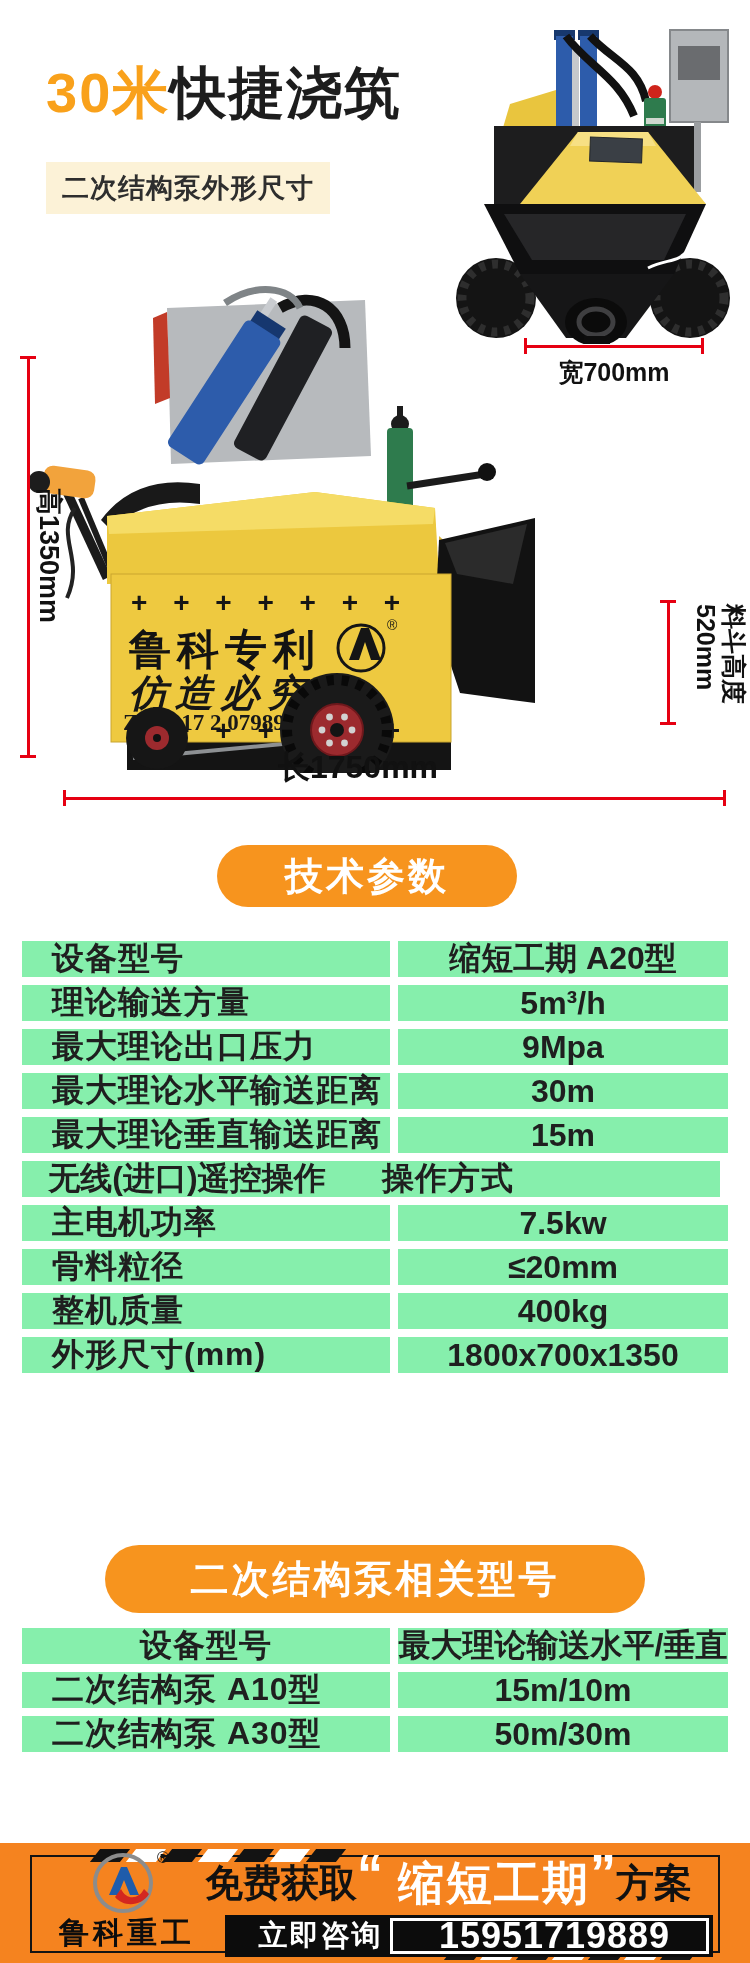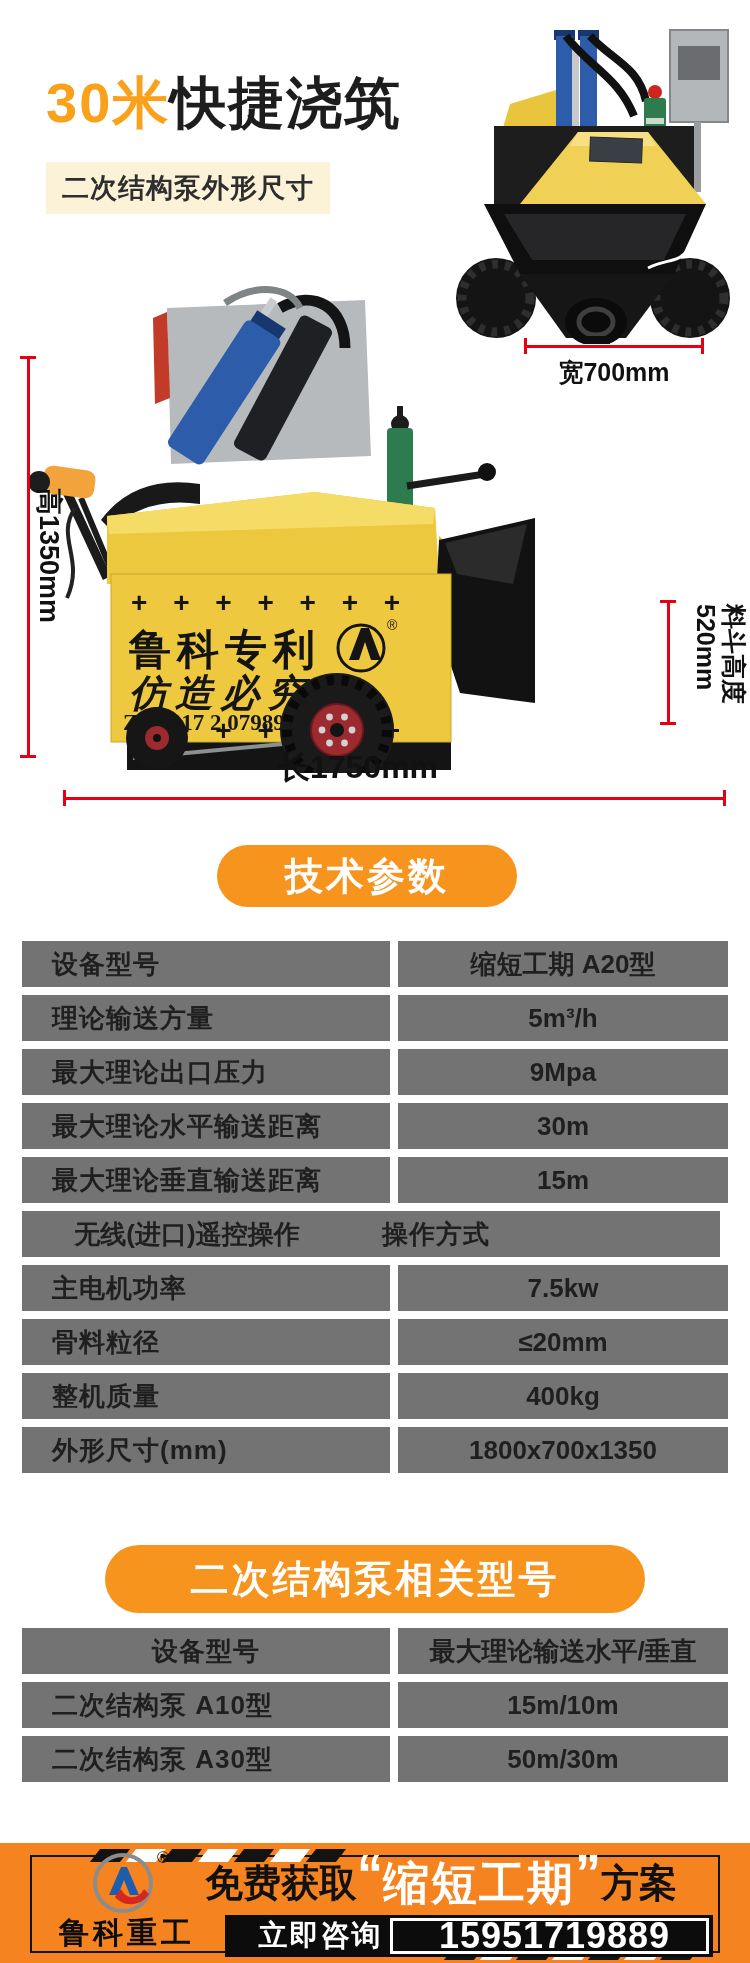--- a/index.html
+++ b/index.html
@@ -1,21 +1,21 @@
 <!DOCTYPE html>
 <html><head>
 <meta charset="utf-8">
 <style>
   * { margin:0; padding:0; box-sizing:border-box; }
   html,body { background:#ffffff; }
   body { font-family:"Liberation Sans", sans-serif; }
   .page { position:relative; width:750px; height:1963px; background:#fff; overflow:hidden; margin:0 auto; }
 
   
-  .title { position:absolute; left:46px; top:66px; font-size:56px; font-weight:bold; letter-spacing:2px; color:#1d1d1d; white-space:nowrap; }
+  .title { position:absolute; left:46px; top:56px; font-size:56px; font-weight:bold; letter-spacing:2px; color:#1d1d1d; white-space:nowrap; }
   .title .hl { color:#f9a11b; }
   .sub-badge { position:absolute; left:46px; top:162px; background:#fcf2d7; color:#2e2e2e; font-size:27px; font-weight:bold; padding:8px 16px; letter-spacing:1px; }
 
   
   .dim-h { position:absolute; display:flex; align-items:stretch; height:16px; }
   .dim-h .cap { width:3px; height:16px; background:#e60012; }
   .dim-h .bar { flex:1; height:3px; margin-top:6.5px; background:#e60012; }
   .dim-v { position:absolute; display:flex; flex-direction:column; width:16px; }
   .dim-v .cap { height:3px; width:16px; background:#e60012; }
   .dim-v .bar { flex:1; width:3px; margin-left:6.5px; background:#e60012; }
@@ -23,37 +23,37 @@
   .rot90 { transform:rotate(90deg); transform-origin:0 0; text-align:left; }
 
   
   .pill { position:absolute; background:#f7941e; color:#fff; font-weight:bold; display:flex; align-items:center; justify-content:center; letter-spacing:3px; }
   .pill1 { left:217px; top:845px; width:300px; height:62px; border-radius:31px; font-size:38px; }
   .pill2 { left:105px; top:1545px; width:540px; height:68px; border-radius:34px; font-size:38px; }
 
   
   .tbl { position:absolute; left:22px; width:706px; }
   .trow { display:flex; margin-bottom:8px; }
-  .tcell { background:#737373; height:46px; display:flex; align-items:center; font-size:26px; color:#1f1f1f; font-weight:600; }
+  .tcell { background:#86efac; height:36px; display:flex; align-items:center; font-size:32px; color:#1f1f1f; font-weight:600; }
   .tcell.lab { width:368px; margin-right:8px; padding-left:30px; letter-spacing:1px; }
   .tcell.val { width:330px; justify-content:center; }
   .tcell.center { justify-content:center; padding-left:0; }
 
   
   .footer { position:absolute; left:0; top:1843px; width:750px; height:120px; background:#f5831f; }
   .footer .frame { position:absolute; left:30px; right:30px; top:12px; bottom:10px; border:2px solid #141414; }
   .hz { position:absolute; display:flex; gap:6px; }
   .hz span { width:30px; height:13px; transform:skewX(-38deg); }
   .hz .b { background:#131313; } .hz .w { background:#ffffff; }
   .logo-block { position:absolute; left:52px; top:4px; width:150px; text-align:center; }
   .brand { font-family:"Liberation Serif", serif; font-size:30px; font-weight:bold; color:#0d0d0d; letter-spacing:4px; margin-top:-4px; }
   .headline { position:absolute; left:205px; top:8px; width:530px; height:62px; line-height:62px; white-space:nowrap; }
   .headline .blk { font-size:38px; font-weight:bold; color:#111; vertical-align:middle; }
   .headline .q { font-size:52px; font-weight:bold; color:#fff; vertical-align:middle; position:relative; top:-10px; }
-  .headline .wh { font-size:46px; font-weight:bold; color:#fff; vertical-align:middle; letter-spacing:2px; }
+  .headline .wh { font-size:46px; font-weight:bold; color:#fff; vertical-align:middle; letter-spacing:2px;margin-left:15px; }
   .cta-bar { position:absolute; left:225px; top:72px; width:488px; height:42px; background:#0c0c0c; display:flex; align-items:stretch; }
   .cta { width:165px; display:flex; align-items:center; justify-content:center; color:#fff; font-size:29px; font-weight:bold; letter-spacing:2px;padding-left:26px; }
   .phone-box { flex:1; margin:3px 4px 3px 0; border:3px solid #fff; display:flex; align-items:center; justify-content:center; color:#fff; font-size:36px; font-weight:bold; letter-spacing:1px;padding-left:10px; }
 </style>
 </head>
 <body>
 
 <div class="page">
 
   <div class="title">

